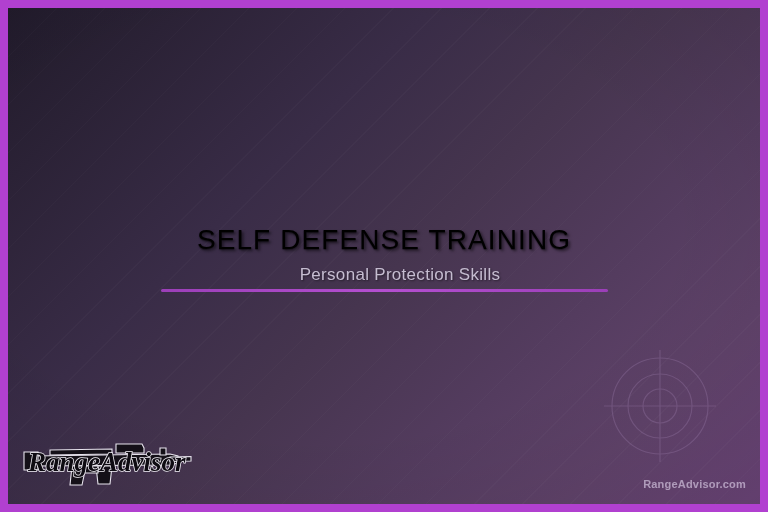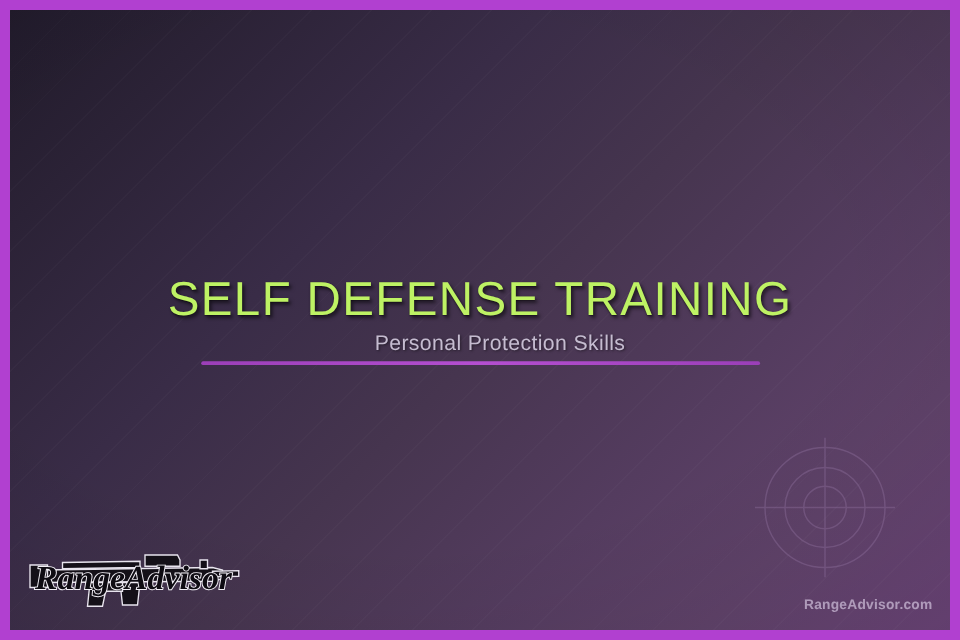--- a/index.html
+++ b/index.html
@@ -86,25 +86,25 @@
     width: 752px;
     text-align: center;
   }
 
   #slide-title {
     position: absolute;
     left: 0;
     top: 210px;   
     width: 752px;
     margin: 0;
-    font-size: 38px;
+    font-size: 28px;
     font-weight: 400;
     line-height: 44px;
     letter-spacing: 1.1px;
-    color: #bef264;
+    color: #000000;
     text-shadow: 2px 2px 3px rgba(0,0,0,0.55),
                  0 1px 1px rgba(0,0,0,0.40);
     white-space: nowrap;
   }
 
   #slide-subtitle {
     position: absolute;
     left: 16px;
     top: 256px;   
     width: 752px;

